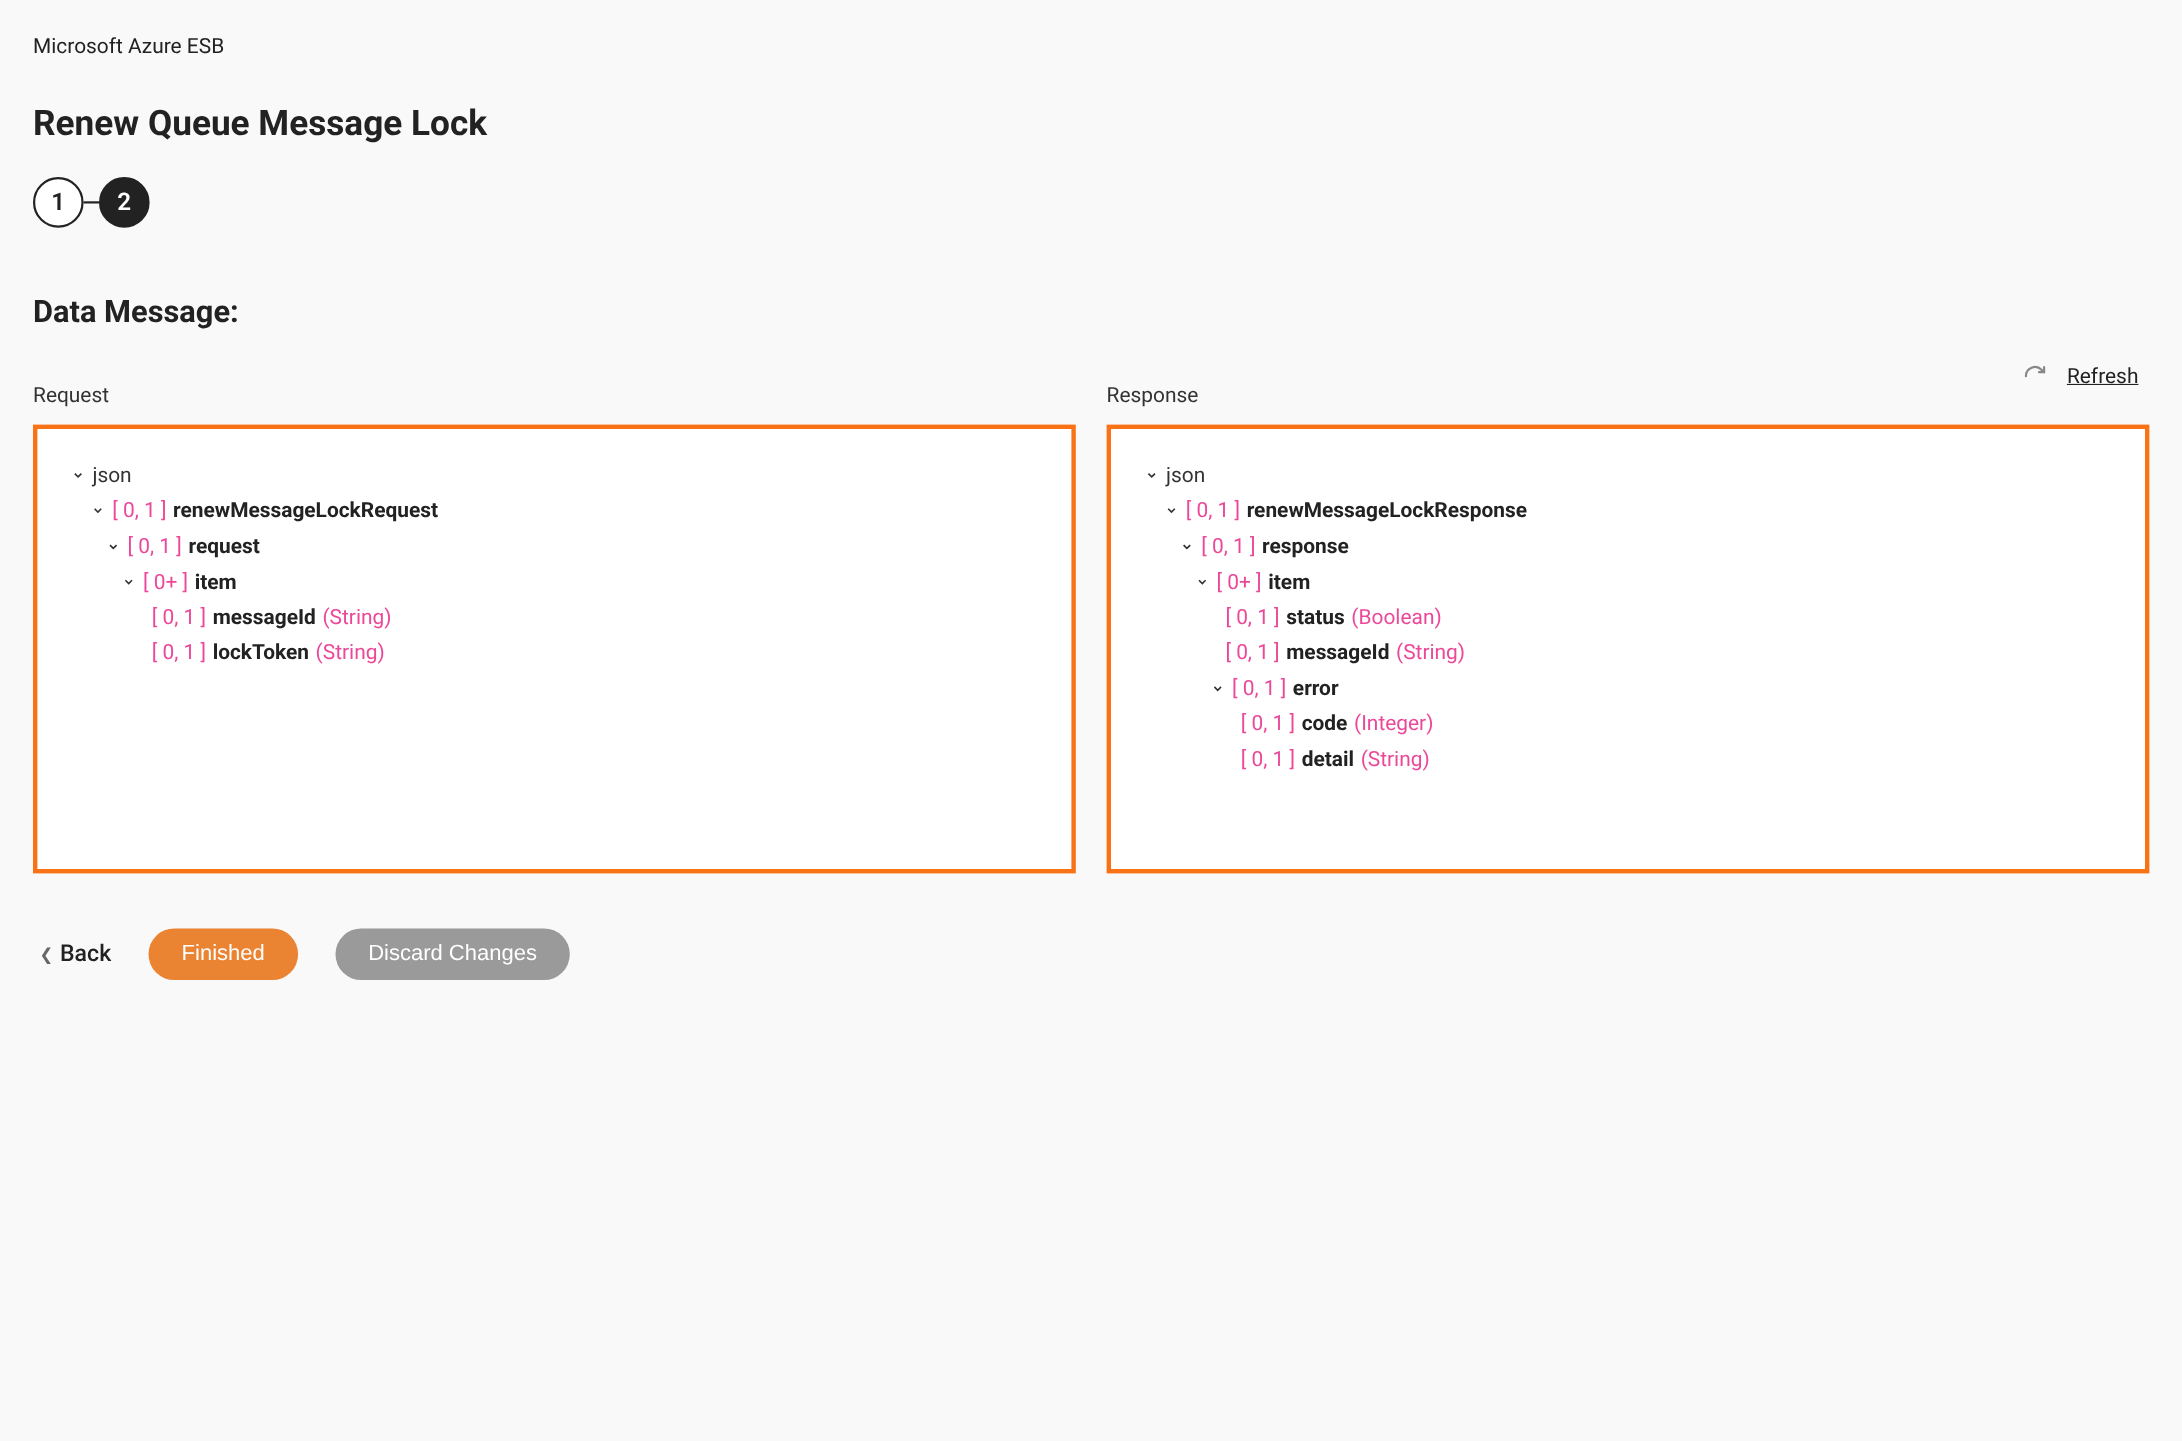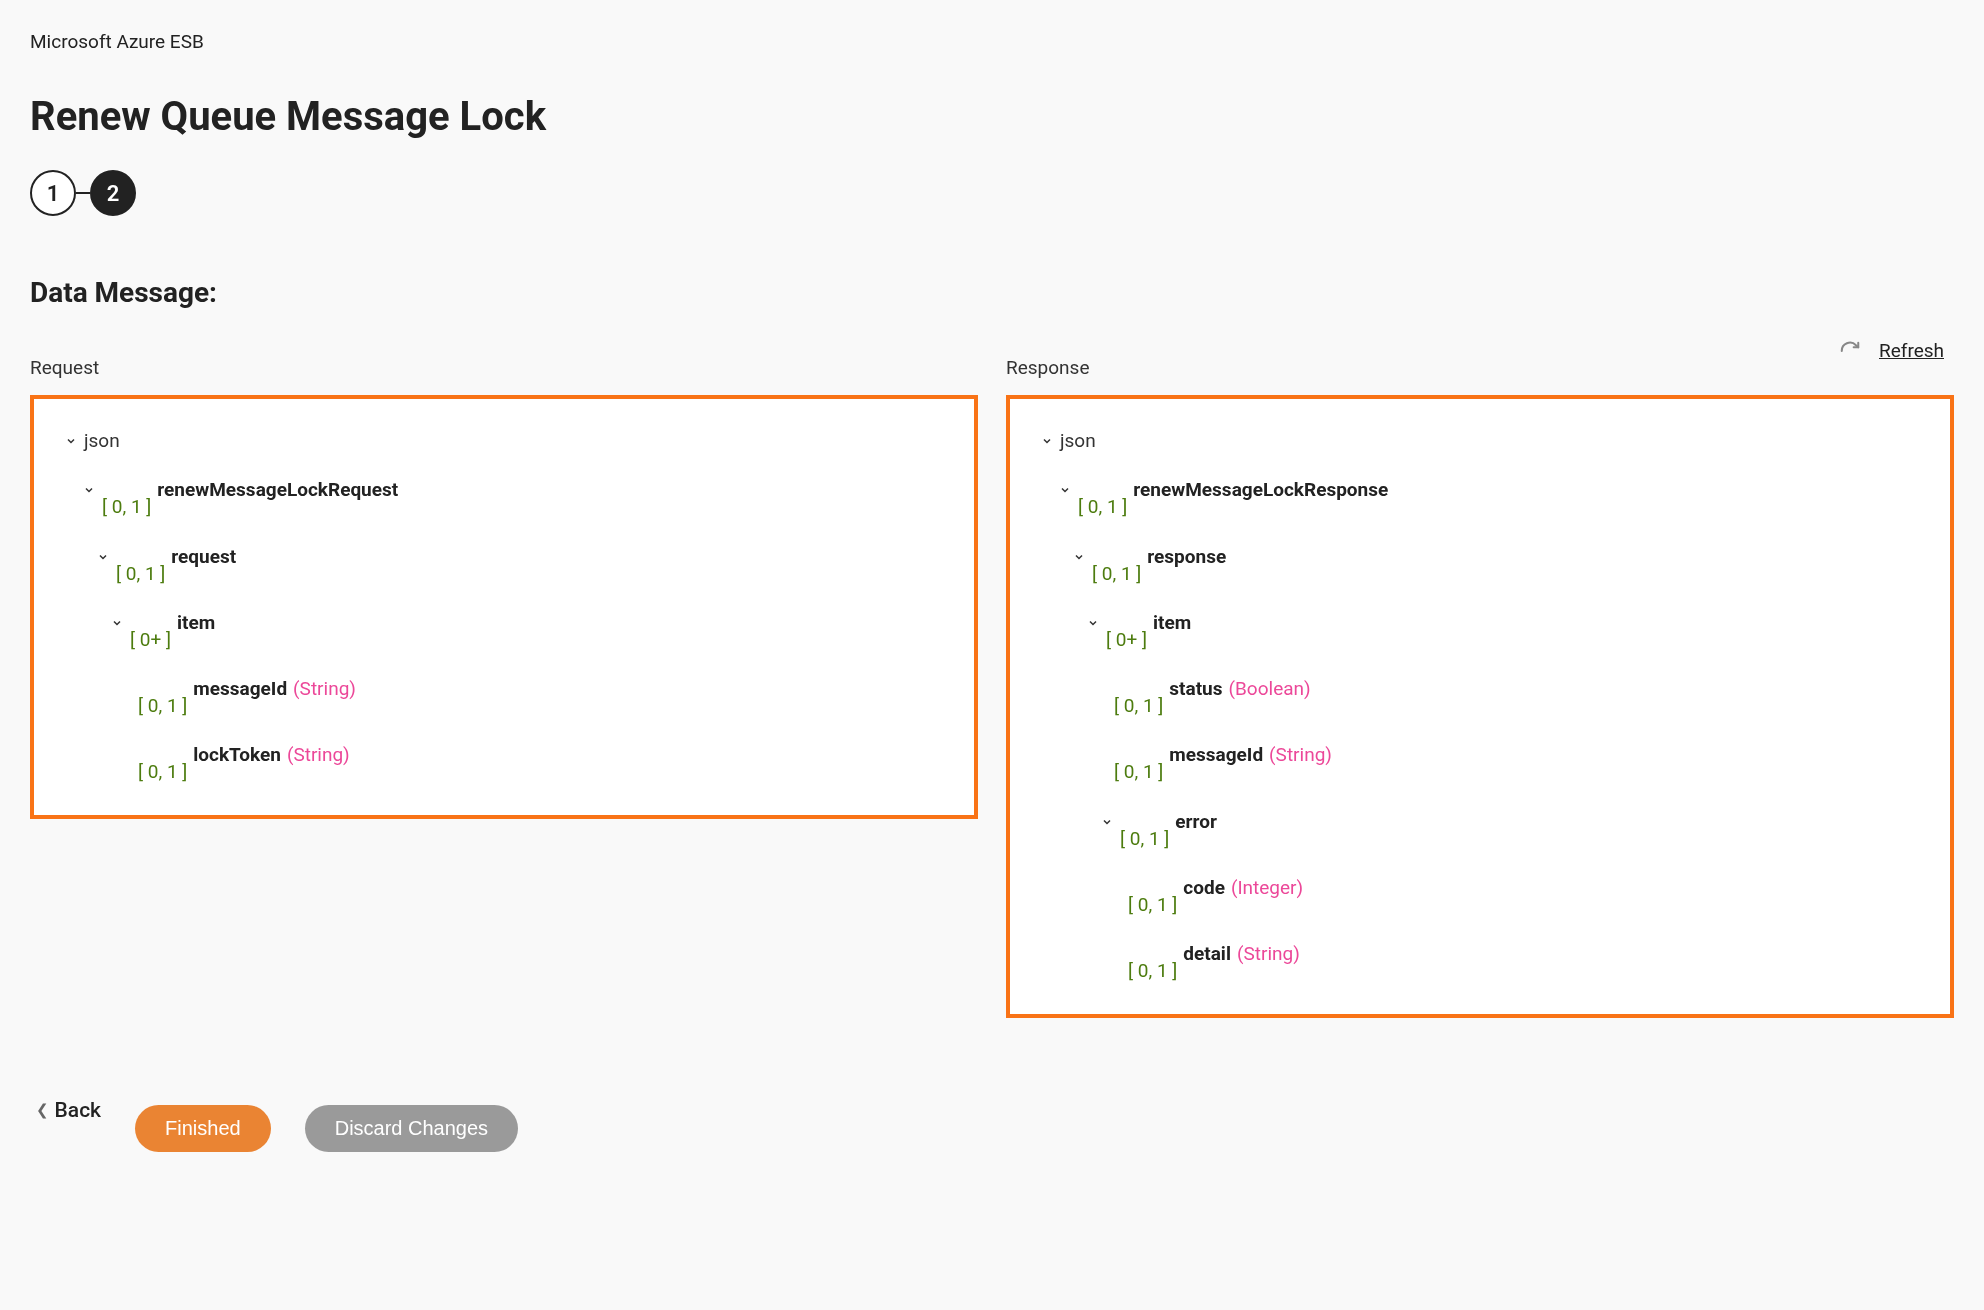--- a/index.html
+++ b/index.html
@@ -9,21 +9,21 @@
     color: #222;
     font-size: 18px;
     padding: 30px 30px 40px 30px;
   }
   .breadcrumb {
     color: #222;
     font-size: 19px;
     cursor: pointer;
   }
   .page-title {
-    font-size: 40px;
+    font-size: 32px;
     font-weight: 700;
     margin-top: 40px;
     color: #222;
   }
   .stepper {
     display: flex;
     align-items: center;
     margin-top: 30px;
   }
   .step {
@@ -95,21 +95,21 @@
   }
   .tree-row {
     display: flex;
     align-items: center;
     line-height: 1.7;
     font-size: 19px;
     gap: 6px;
     white-space: nowrap;
   }
   .tree-row .chev { width: 14px; text-align: center; color: #333; cursor: pointer; flex-shrink:0; }
-  .tree-row .card  { color: #4d7c0f; margin-top: 34px; }
+  .tree-row .card  { color: #ec4899; }
   .tree-row .name  { font-weight: 700; color: #222; }
   .tree-row .type  { color: #ec4899; }
   .tree-row .plain { color: #333; }
   .indent-0 { padding-left: 0; }
   .indent-1 { padding-left: 18px; }
   .indent-2 { padding-left: 32px; }
   .indent-3 { padding-left: 46px; }
   .indent-4 { padding-left: 74px; }
   .indent-5 { padding-left: 60px; }
   .indent-6 { padding-left: 88px; }
@@ -130,21 +130,20 @@
     font-weight: 500;
   }
   .back-link .chev-left { font-size: 15px; color: #666; }
   .btn {
     border: none;
     border-radius: 999px;
     padding: 12px 30px;
     font-size: 20px;
     font-weight: 500;
     cursor: pointer;
-    margin-top: 37px;
   }
   .btn-primary { background: #ea8433; color: #fff; }
   .btn-secondary { background: #9a9a9a; color: #fff; }
 </style>
 </head>
 <body>
 
 
 
 <a class="breadcrumb">Microsoft Azure ESB</a>

